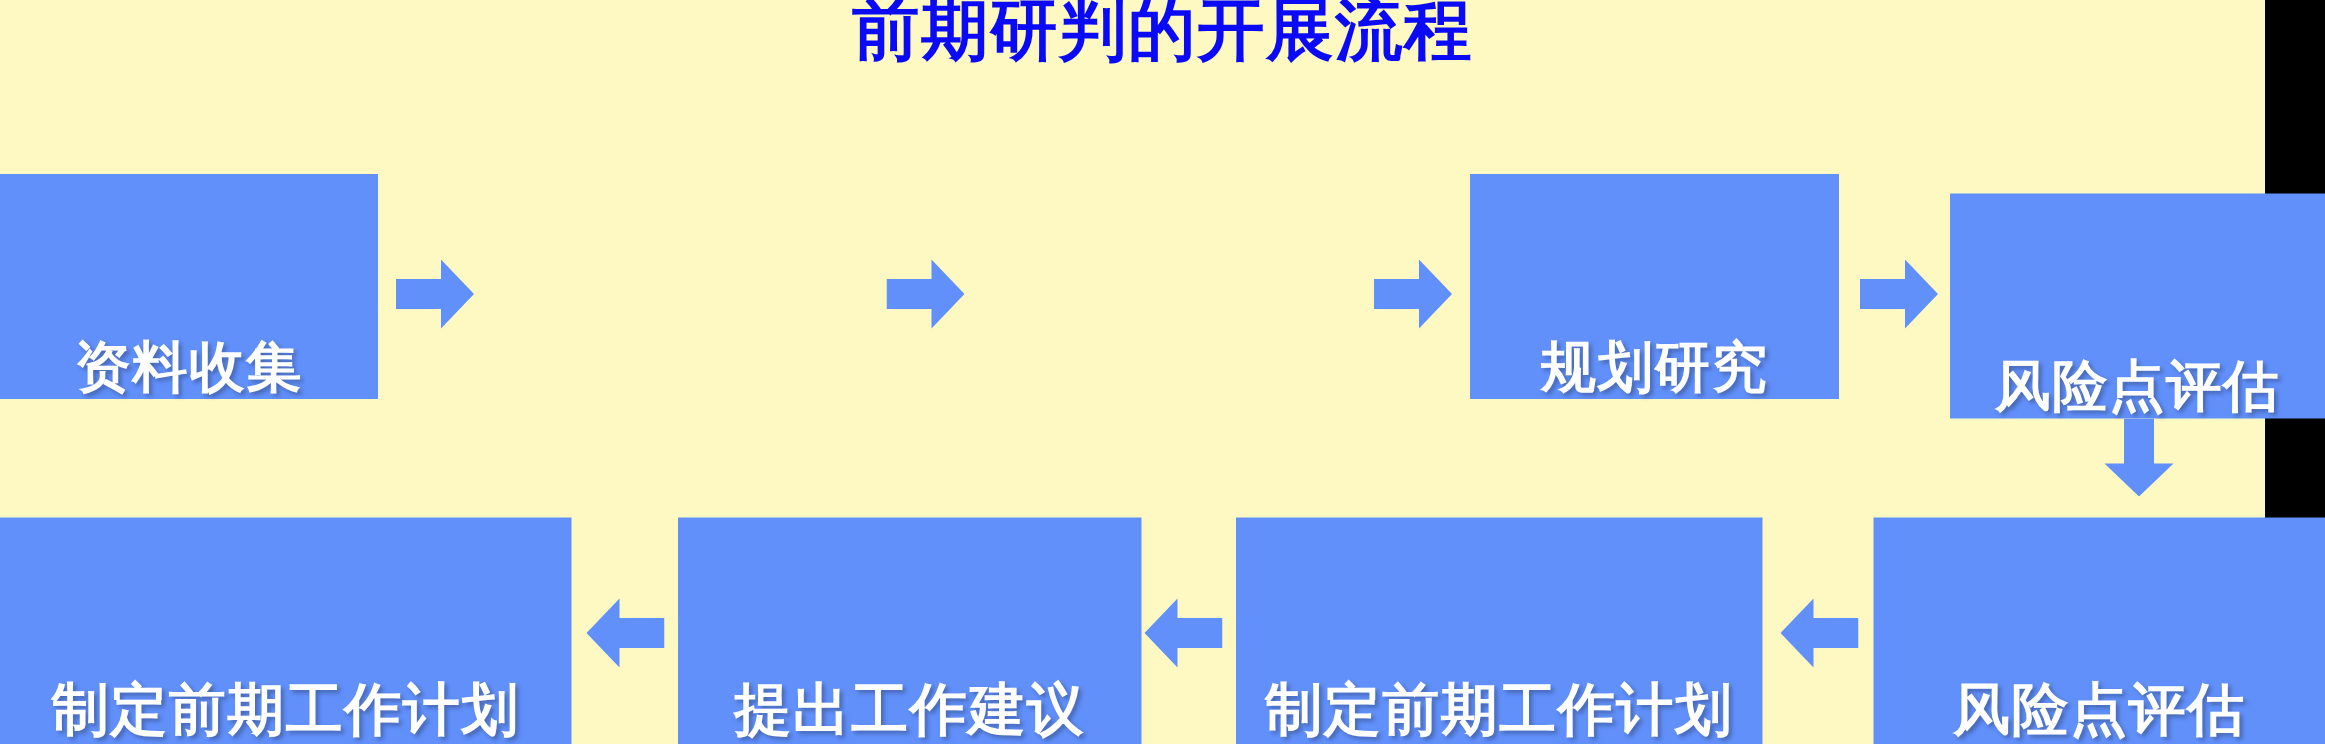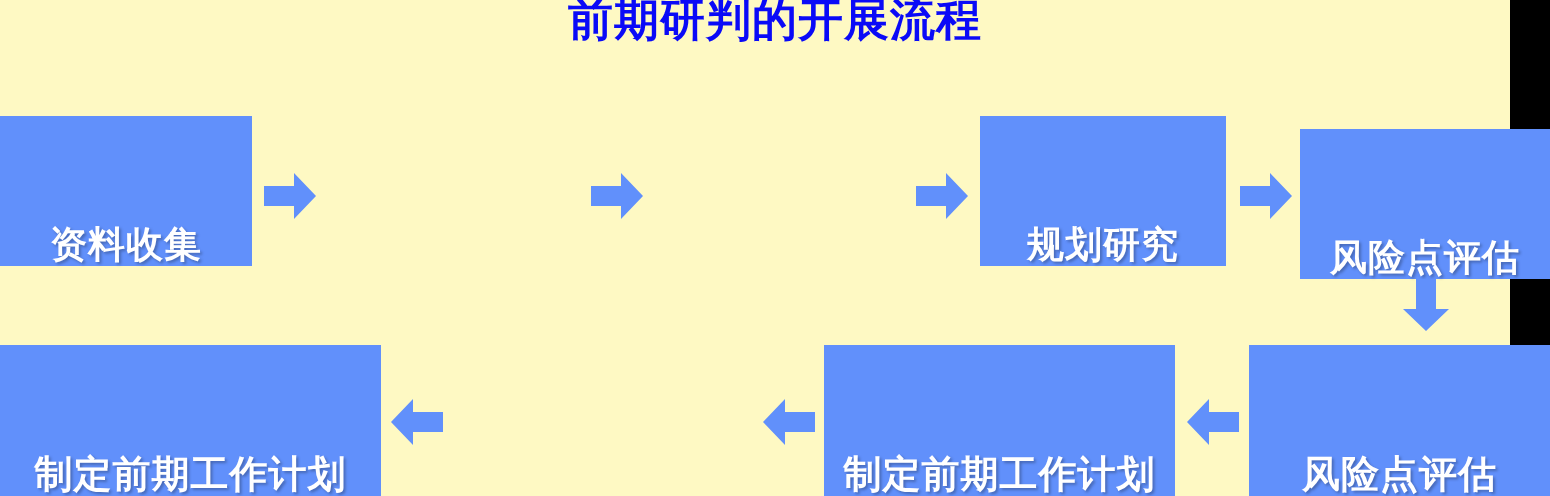--- a/index.html
+++ b/index.html
@@ -121,20 +121,23 @@
   <div class="node row2" style="left:0px;  top:345px; width:381px; height:151px;">
     <span class="node-label">制定前期工作计划</span>
   </div>
 
   <div class="arrow" style="left:391px; top:396px;">
     <svg width="52" height="52" viewBox="0 0 52 52" aria-hidden="true">
       <polygon points="52,16 22,16 22,3 0,26 22,49 22,36 52,36" fill="#6190FB"></polygon>
     </svg>
   </div>
 
+  <div class="node row2" style="left:452px; top:345px; width:309px; height:151px;">
+    <span class="node-label">提出工作建议</span>
+  </div>
 
   <div class="arrow" style="left:763px; top:396px;">
     <svg width="52" height="52" viewBox="0 0 52 52" aria-hidden="true">
       <polygon points="52,16 22,16 22,3 0,26 22,49 22,36 52,36" fill="#6190FB"></polygon>
     </svg>
   </div>
 
   <div class="node row2" style="left:824px; top:345px; width:351px; height:151px;">
     <span class="node-label">制定前期工作计划</span>
   </div>

